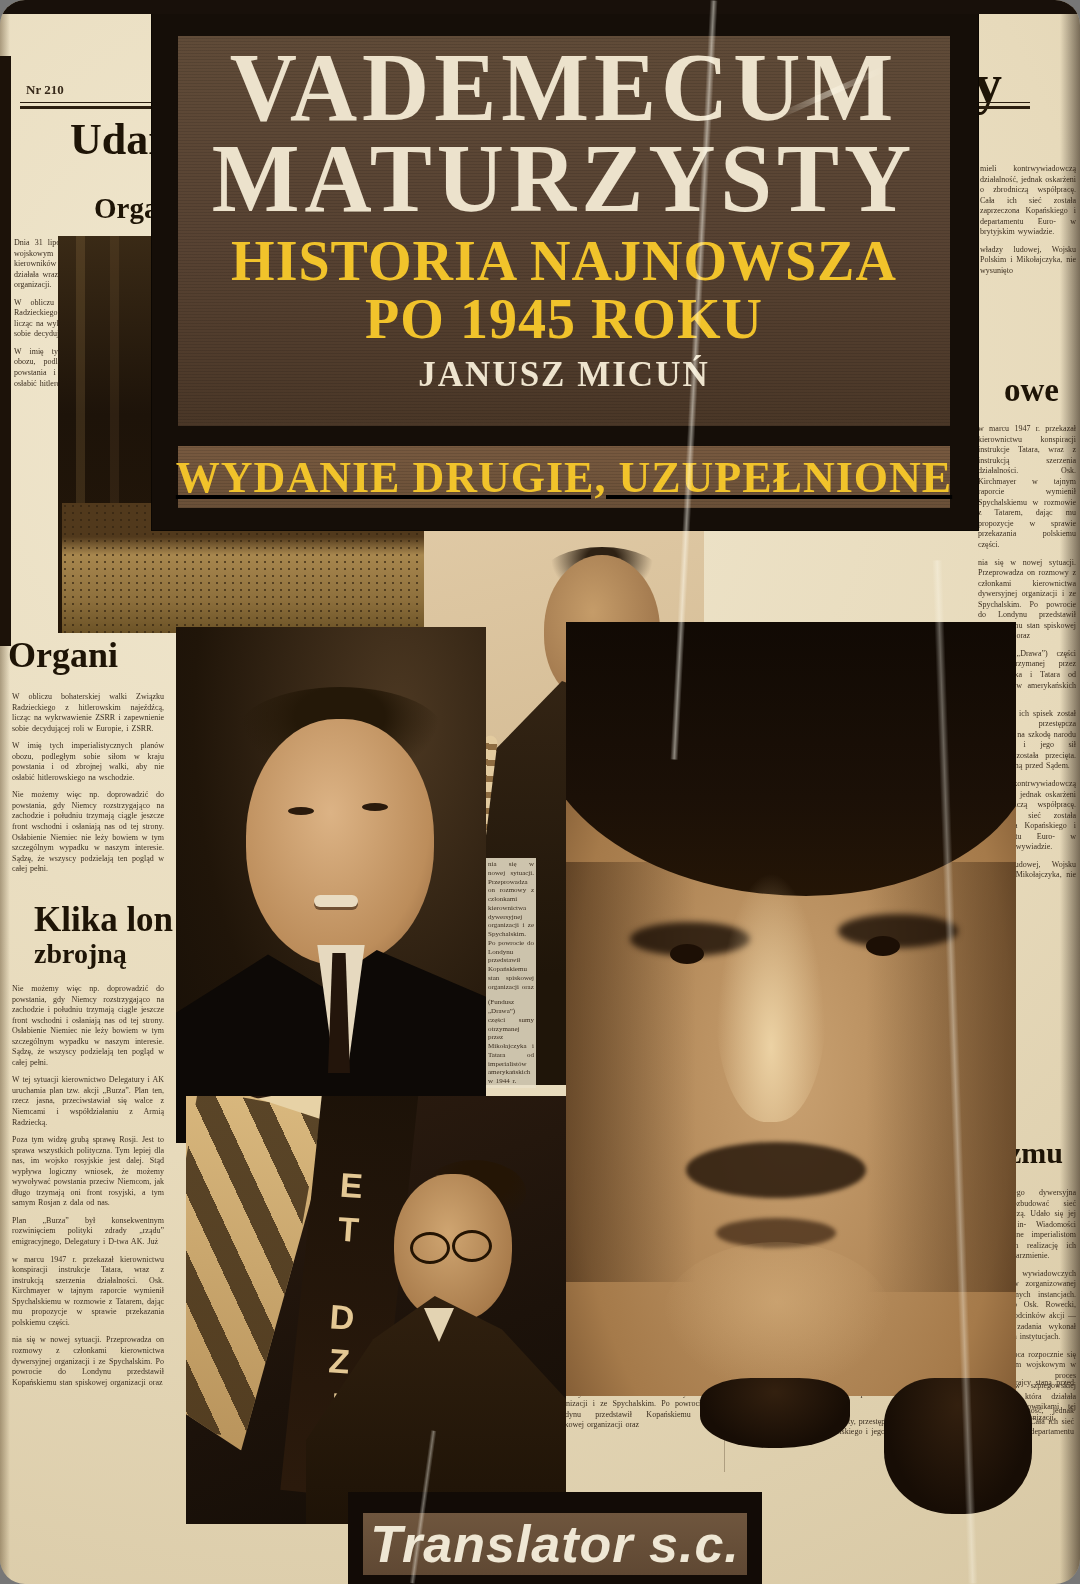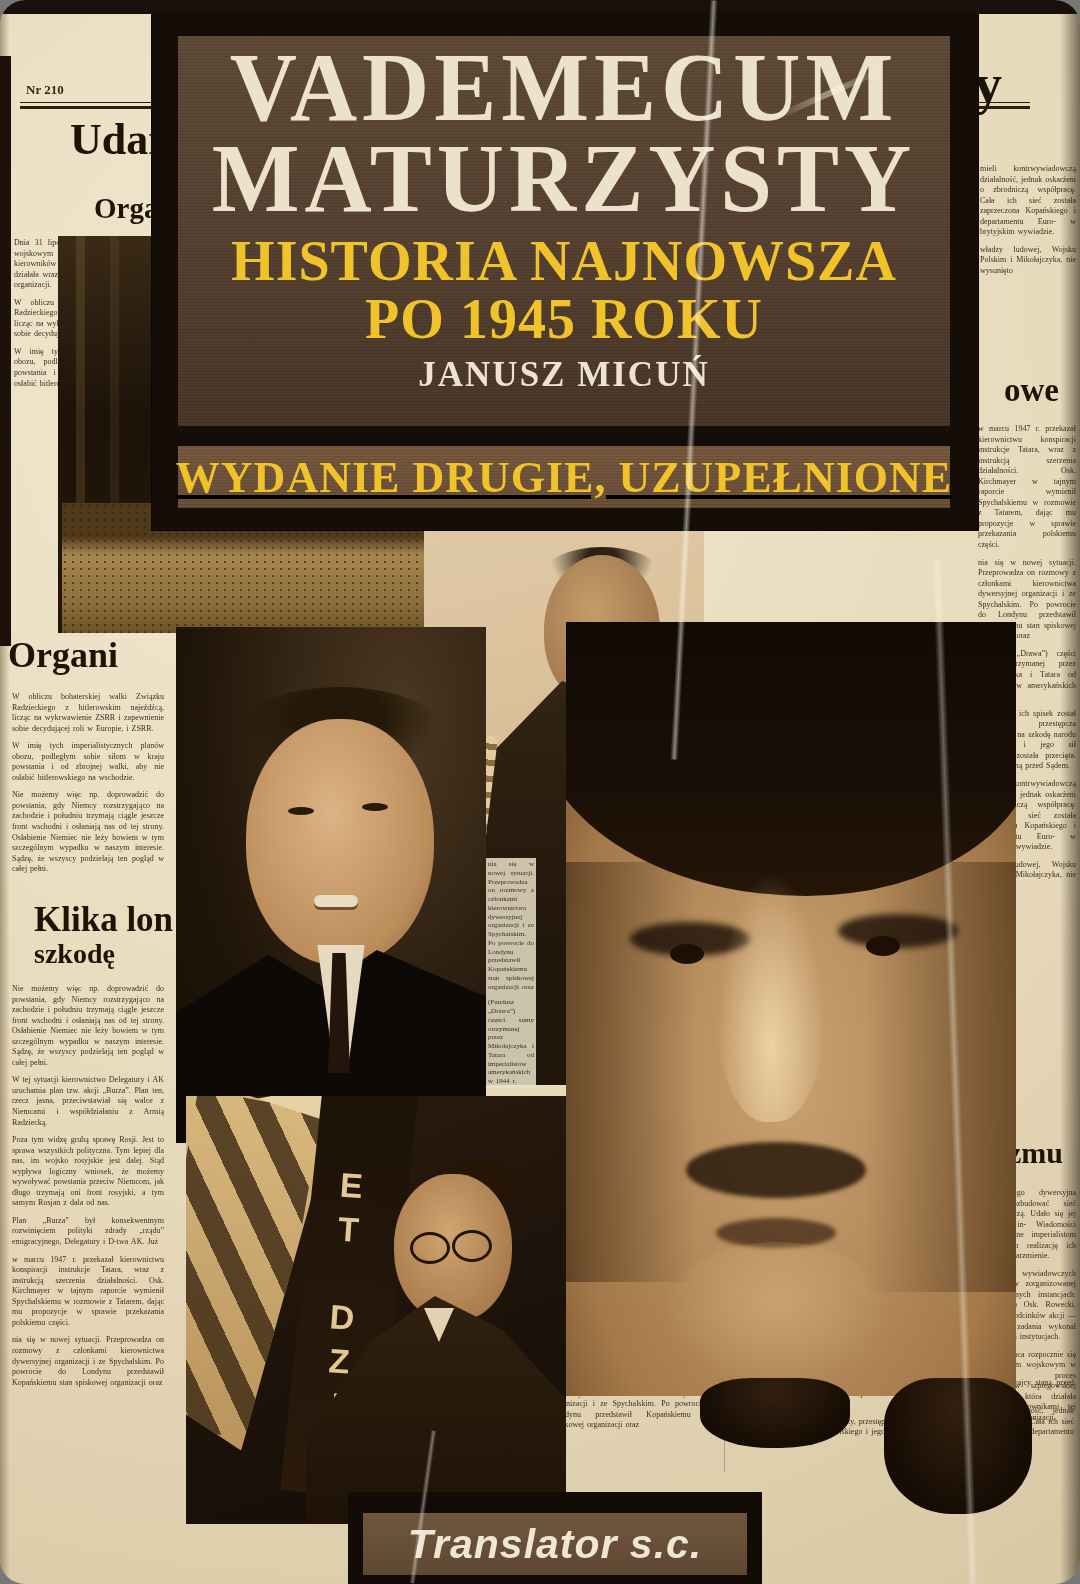--- a/index.html
+++ b/index.html
@@ -110,21 +110,21 @@
     clip-path:polygon(24% 18%,46% 0,70% 14%,100% 52%,100% 100%,0 100%,0 60%);
     background:linear-gradient(180deg,#30200f,#1d1206);}
   .ph-pod .collar{position:absolute;left:238px;top:212px;width:30px;height:34px;
     clip-path:polygon(0 0,100% 0,50% 100%);background:#e3d3b2;}
   .blob{background:radial-gradient(ellipse at 50% 20%,#33200f,#170d05 70%);border-radius:34% 34% 46% 46%;}
   
   .pubbox{left:348px;top:1492px;width:414px;height:92px;background:#120b06;z-index:12;}
   .pubband{position:absolute;left:15px;top:21px;width:384px;height:62px;
     background:linear-gradient(180deg,#6f563e,#5f4833);display:flex;align-items:center;justify-content:center;}
   .pubband span{font-family:"Liberation Sans","DejaVu Sans",sans-serif;font-style:italic;font-weight:bold;
-    font-size:41px;color:#efe7d4;letter-spacing:1px;}
+    font-size:52px;color:#efe7d4;letter-spacing:1px;}
   
   .topstrip{left:0;top:0;width:1080px;height:14px;background:#18100a;z-index:11;}
   .edgeR{right:0;top:0;width:20px;height:1584px;z-index:11;
     background:linear-gradient(270deg,rgba(30,18,8,.55),transparent);}
   .edgeL{left:0;top:0;width:10px;height:1584px;z-index:3;
     background:linear-gradient(90deg,rgba(90,70,40,.45),transparent);}
   .lsliver{left:0;top:56px;width:11px;height:590px;background:#1c1209;z-index:3;}
   .crease{position:absolute;z-index:20;pointer-events:none;
     background:linear-gradient(90deg,transparent,rgba(255,252,240,.5),transparent);}
   .c1{left:690px;top:0;width:8px;height:760px;transform:rotate(3deg);}
@@ -148,21 +148,21 @@
         <p>W obliczu bohaterskiej walki Związku Radzieckiego z hitlerowskim najeźdźcą, licząc na wykrwawienie ZSRR i zapewnienie sobie decydującej roli w Europie, i ZSRR.</p>
         <p>W imię tych imperialistycznych planów obozu, podległym sobie siłom w kraju powstania i od zbrojnej walki, aby nie osłabić hitlerowskiego na wschodzie.</p>
       </div>
     <div class="abs np-head" style="left:0px;top:576px;font-size:36px;">Organi</div>
     <div class="abs npx" style="left:4px;top:634px;width:152px;height:200px;">
         <p>W obliczu bohaterskiej walki Związku Radzieckiego z hitlerowskim najeźdźcą, licząc na wykrwawienie ZSRR i zapewnienie sobie decydującej roli w Europie, i ZSRR.</p>
         <p>W imię tych imperialistycznych planów obozu, podległym sobie siłom w kraju powstania i od zbrojnej walki, aby nie osłabić hitlerowskiego na wschodzie.</p>
         <p>Nie możemy więc np. doprowadzić do powstania, gdy Niemcy rozstrzygająco na zachodzie i południu trzymają ciągle jeszcze front wschodni i osłaniają nas od tej strony. Osłabienie Niemiec nie leży bowiem w tym szczególnym wypadku w naszym interesie. Sądzę, że wszyscy podzielają ten pogląd w całej pełni.</p>
       </div>
     <div class="abs np-head" style="left:26px;top:842px;font-size:35px;">Klika lon</div>
-    <div class="abs np-head" style="left:26px;top:880px;font-size:28px;">szkodę</div>
+    <div class="abs np-head" style="left:26px;top:880px;font-size:28px;">zbrojną</div>
     <div class="abs npx" style="left:4px;top:926px;width:152px;height:484px;">
         <p>Nie możemy więc np. doprowadzić do powstania, gdy Niemcy rozstrzygająco na zachodzie i południu trzymają ciągle jeszcze front wschodni i osłaniają nas od tej strony. Osłabienie Niemiec nie leży bowiem w tym szczególnym wypadku w naszym interesie. Sądzę, że wszyscy podzielają ten pogląd w całej pełni.</p>
         <p>W tej sytuacji kierownictwo Delegatury i AK uruchamia plan tzw. akcji „Burza”. Plan ten, rzecz jasna, przeciwstawiał się walce z Niemcami i współdziałaniu z Armią Radziecką.</p>
         <p>Poza tym widzę grubą sprawę Rosji. Jest to sprawa wszystkich polityczna. Tym lepiej dla nas, im wojsko rosyjskie jest dalej. Stąd wypływa logiczny wniosek, że możemy wywoływać powstania przeciw Niemcom, jak długo trzymają oni front rosyjski, a tym samym Rosjan z dala od nas.</p>
         <p>Plan „Burza” był konsekwentnym rozwinięciem polityki zdrady „rządu” emigracyjnego, Delegatury i D-twa AK. Już</p>
         <p>w marcu 1947 r. przekazał kierownictwu konspiracji instrukcje Tatara, wraz z instrukcją szerzenia działalności. Osk. Kirchmayer w tajnym raporcie wymienił Spychalskiemu w rozmowie z Tatarem, dając mu propozycje w sprawie przekazania polskiemu części.</p>
         <p>nia się w nowej sytuacji. Przeprowadza on rozmowy z członkami kierownictwa dywersyjnej organizacji i ze Spychalskim. Po powrocie do Londynu przedstawił Kopańskiemu stan spiskowej organizacji oraz</p>
       </div>
   </div>
 

